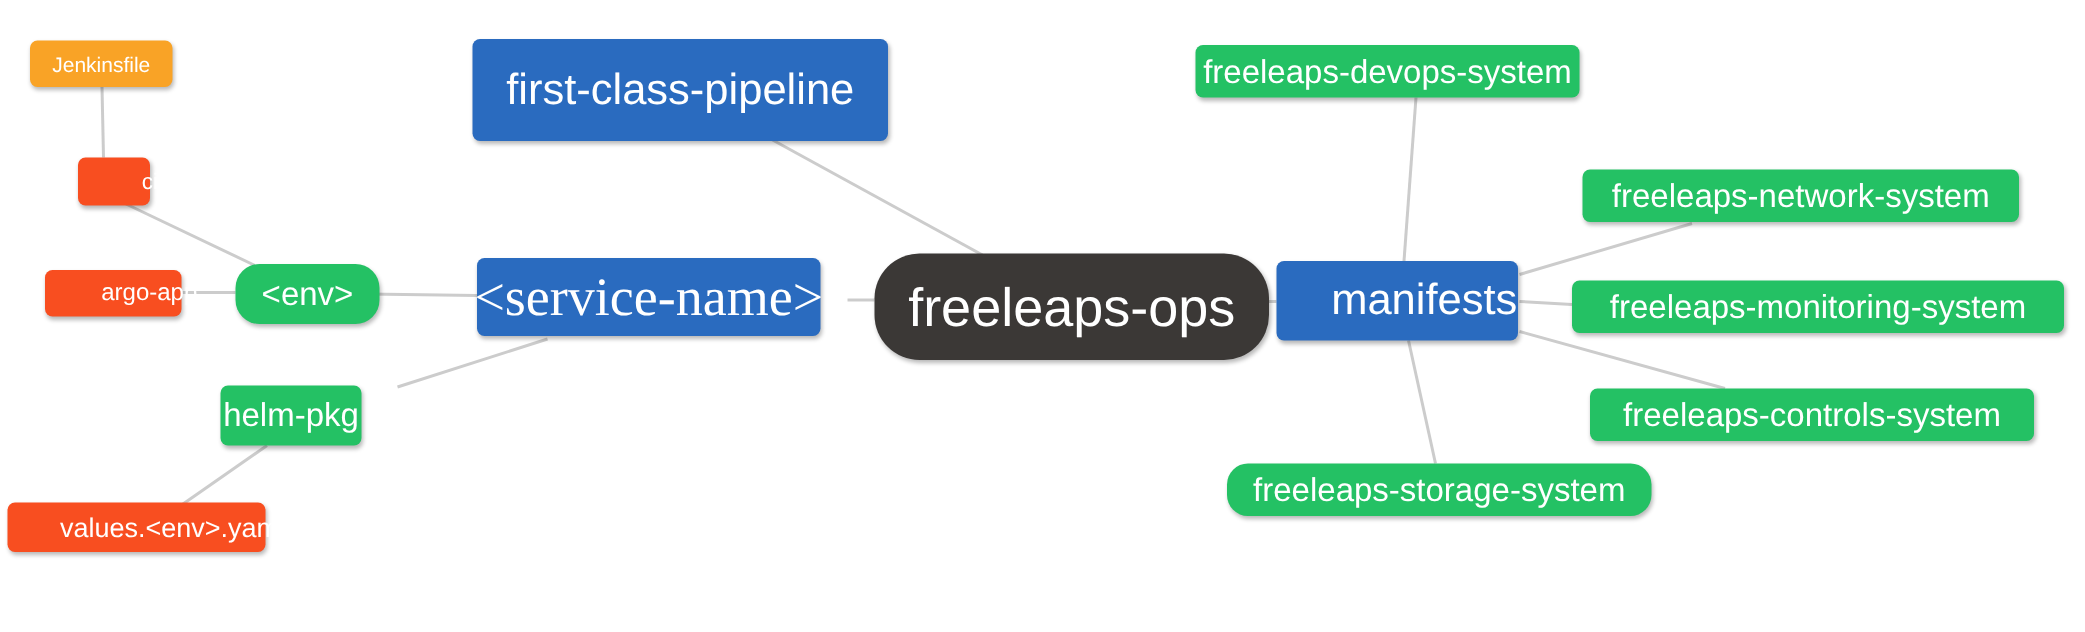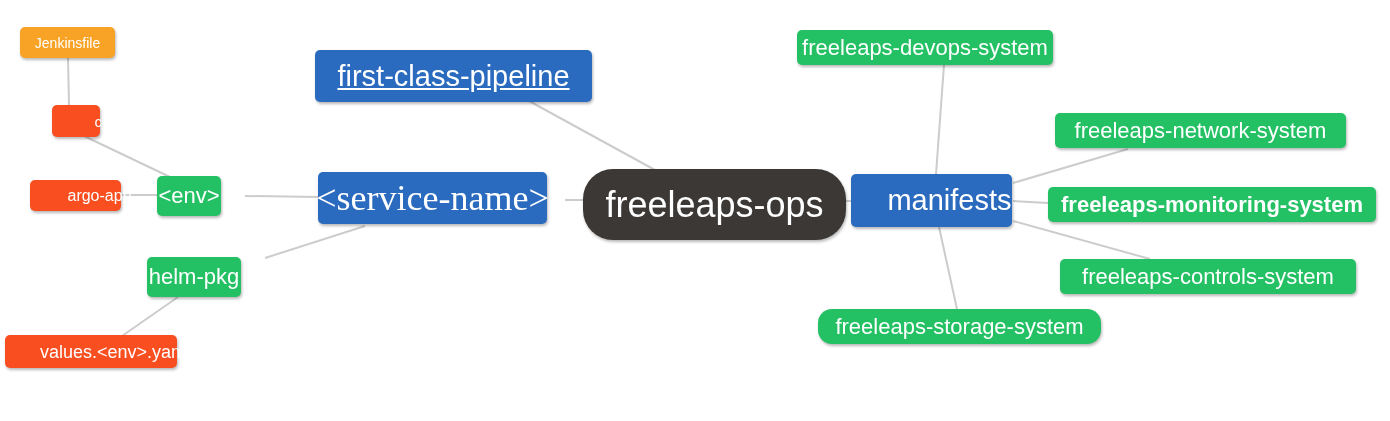--- a/index.html
+++ b/index.html
@@ -49,37 +49,37 @@
     <line x1="1013" y1="221" x2="1150" y2="259"></line>
     <line x1="939" y1="227" x2="957" y2="309"></line>
   </svg>
 
   <div class="node orange" style="left:20px;top:27px;width:95px;height:31px;font-size:14px;">Jenkinsfile</div>
 
   <div class="node red" style="left:52px;top:105px;width:34px;height:32px;font-size:15px;">ci</div>
 
   <div class="node red" style="left:30px;top:180px;width:91px;height:31px;font-size:16px;">argo-app</div>
 
-  <div class="node green" style="left:157px;top:176px;width:64px;height:40px;font-size:22px;">&lt;env&gt;</div>
+  <div class="node green" style="left:157px;top:176px;width:96px;height:40px;font-size:22px;border-radius:16px;">&lt;env&gt;</div>
 
   <div class="node green" style="left:147px;top:257px;width:94px;height:40px;font-size:22px;">helm-pkg</div>
 
   <div class="node red" style="left:5px;top:335px;width:172px;height:33px;font-size:18px;text-align:center;">values.&lt;env&gt;.yaml</div>
 
-  <div class="node blue" style="left:315px;top:50px;width:277px;height:52px;font-size:29px;text-decoration:underline;">first-class-pipeline</div>
+  <div class="node blue" style="left:315px;top:26px;width:277px;height:68px;font-size:29px;">first-class-pipeline</div>
 
   <div class="node blue" style="left:318px;top:172px;width:229px;height:52px;font-size:36px;font-family:Liberation Serif, serif;">&lt;service-name&gt;</div>
 
   <div class="node dark" style="left:583px;top:169px;width:263px;height:71px;font-size:36px;border-radius:30px;">freeleaps-ops</div>
 
   <div class="node blue" style="left:851px;top:174px;width:161px;height:53px;font-size:29px;padding-left:36px;">manifests</div>
 
   <div class="node green" style="left:797px;top:30px;width:256px;height:35px;font-size:22px;">freeleaps-devops-system</div>
 
   <div class="node green" style="left:1055px;top:113px;width:291px;height:35px;font-size:22px;">freeleaps-network-system</div>
 
-  <div class="node green" style="left:1048px;top:187px;width:328px;height:35px;font-size:22px;font-weight:bold;">freeleaps-monitoring-system</div>
+  <div class="node green" style="left:1048px;top:187px;width:328px;height:35px;font-size:22px;">freeleaps-monitoring-system</div>
 
   <div class="node green" style="left:1060px;top:259px;width:296px;height:35px;font-size:22px;">freeleaps-controls-system</div>
 
   <div class="node green" style="left:818px;top:309px;width:283px;height:35px;font-size:22px;border-radius:14px;">freeleaps-storage-system</div>
 
 </div>
 
 </body></html>

